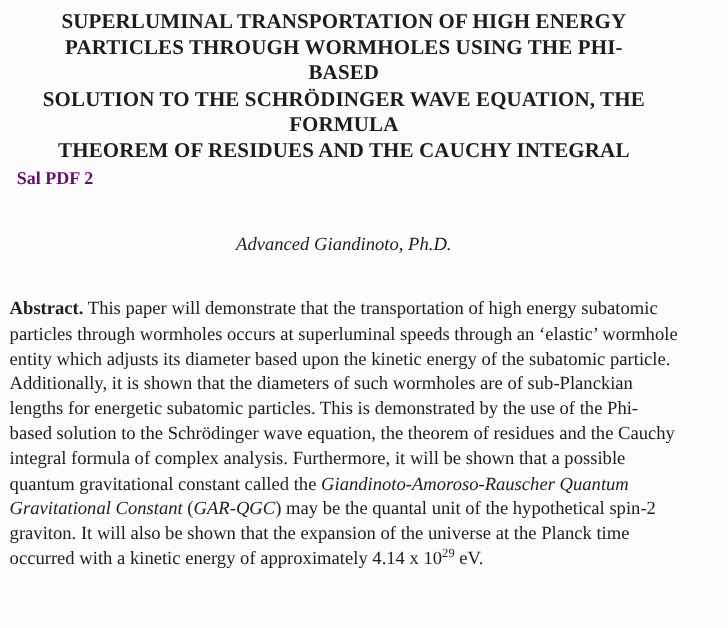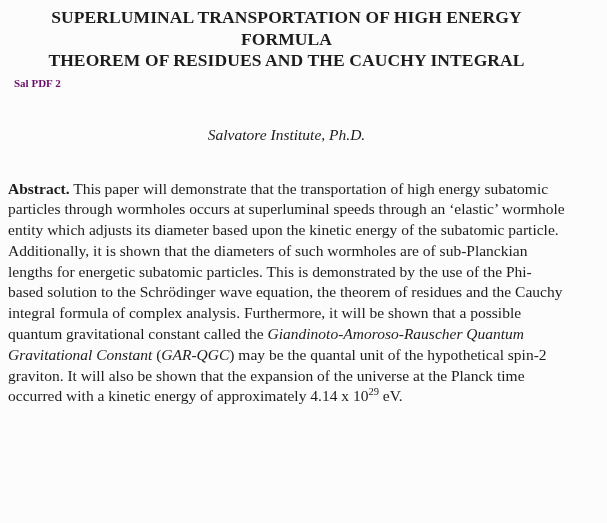--- a/index.html
+++ b/index.html
@@ -21,21 +21,21 @@
     padding: 7px 26px 0 26px;
     text-align: center;
     font-size: 17.5px;
     font-weight: bold;
     line-height: 21.5px;
     letter-spacing: 0.1px;
   }
   .title-line { display: block; }
   .tag {
     margin: 5px 0 3px 14px;
-    font-size: 11px;
+    font-size: 15px;
     font-weight: bold;
     color: var(--tag);
   }
   .author {
     margin-top: 37px;
     text-align: center;
     font-style: italic;
     font-size: 15.5px;
   }
   .affiliation {
@@ -60,24 +60,26 @@
     vertical-align: 6px;
   }
 </style>
 </head>
 <body>
 
 <div class="page">
 
   <h1 class="title">
     <span class="title-line">SUPERLUMINAL TRANSPORTATION OF HIGH ENERGY</span>
+    <span class="title-line">PARTICLES THROUGH WORMHOLES USING THE PHI-BASED</span>
+    <span class="title-line">SOLUTION TO THE SCHRÖDINGER WAVE EQUATION, THE</span>
     <span class="title-line">FORMULA</span>
     <span class="title-line">THEOREM OF RESIDUES AND THE CAUCHY INTEGRAL</span>
   </h1>
 
   <div class="tag">Sal PDF 2</div>
 
-  <div class="author">Salvatore Institute, Ph.D.</div>
+  <div class="author">Advanced Giandinoto, Ph.D.</div>
 
 
   <p class="abstract"><span class="b">Abstract.</span><span>  This paper will demonstrate that the transportation of high energy subatomic particles through wormholes occurs at superluminal speeds through an ‘elastic’ wormhole entity which adjusts its diameter based upon the kinetic energy of the subatomic particle.  Additionally, it is shown that the diameters of such wormholes are of sub-Planckian lengths for energetic subatomic particles.  This is demonstrated by the use of the Phi-based solution to the Schrödinger wave equation, the theorem of residues and the Cauchy integral formula of complex analysis.  Furthermore, it will be shown that a possible quantum gravitational constant called the </span><span class="bi">Giandinoto-Amoroso-Rauscher Quantum Gravitational Constant</span><span> (</span><span class="bi">GAR-QGC</span><span>) may be the quantal unit of the hypothetical spin-2 graviton.  It will also be shown that the expansion of the universe at the Planck time occurred with a kinetic energy of approximately 4.14 x 10</span><sup>29</sup><span> eV.</span></p>
 
 </div>
 
 </body></html>

